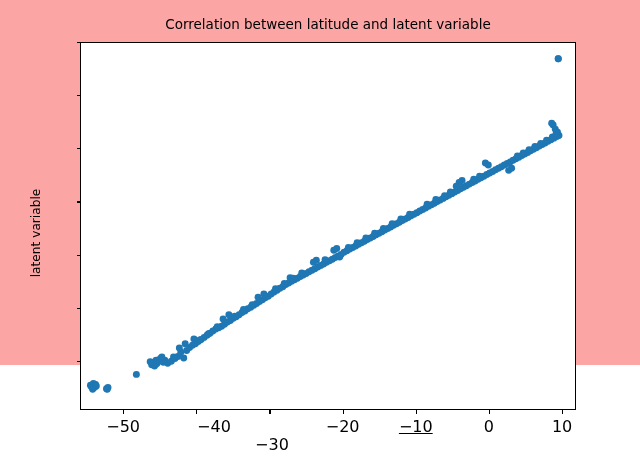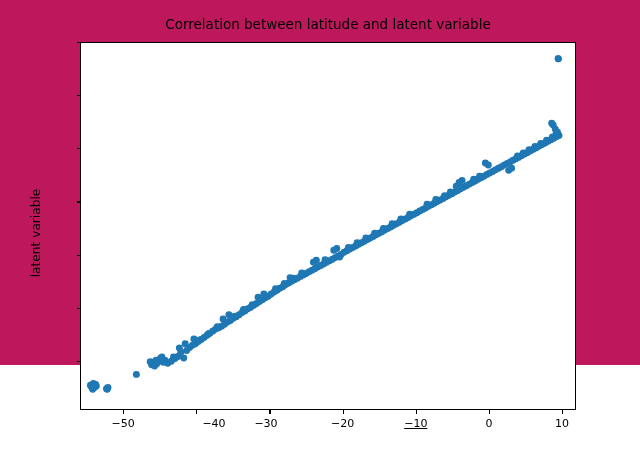--- a/index.html
+++ b/index.html
@@ -10,21 +10,21 @@
   body {
     width: 640px;
     height: 464px;
     font-family: "DejaVu Sans", sans-serif;
     overflow: hidden;
   }
   #figure {
     position: relative;
     width: 640px;
     height: 365px;
-    background: #be185d;
+    background: #fca5a5;
   }
   #chart-title {
     position: absolute;
     left: 80px;
     top: 16px;
     width: 496px;
     text-align: center;
     font-size: 13.5px;
     color: #000000;
     white-space: nowrap;
@@ -51,21 +51,21 @@
     position: absolute;
     left: 76.5px;
     width: 3.5px;
     height: 1.1px;
     background: #000000;
   }
   .x-tick-label {
     position: absolute;
     top: 417px;
     text-align: center;
-    font-size: 11px;
+    font-size: 16px;
     color: #000000;
     white-space: nowrap;
     transform: translateX(-50%);
   }
   .x-tick-mark {
     position: absolute;
     top: 410px;
     width: 1.1px;
     height: 3.5px;
     background: #000000;
@@ -329,21 +329,21 @@
       <div class="y-tick-mark" style="top: 201.422px;"></div>
       <div class="y-tick-mark" style="top: 148.282px;"></div>
       <div class="y-tick-mark" style="top: 95.1408px;"></div>
       <div class="y-tick-mark" style="top: 42px;"></div>
     </div>
   <div class="axis-tick-group" id="x-axis-group">
       <div class="x-tick-label" style="left: 123.162px;">−50</div>
       <div class="x-tick-mark" style="left: 123.162px;"></div>
       <div class="x-tick-label" style="left: 214px;">−40</div>
       <div class="x-tick-mark" style="left: 196.319px;"></div>
-      <div class="x-tick-label" style="left: 266px;">−30</div>
+      <div class="x-tick-label" style="left: 272px; margin-top: 18px;">−30</div>
       <div class="x-tick-mark" style="left: 269.475px;"></div>
       <div class="x-tick-label" style="left: 342.631px;">−20</div>
       <div class="x-tick-mark" style="left: 342.631px;"></div>
       <div class="x-tick-label" style="left: 415.788px; text-decoration: underline;">−10</div>
       <div class="x-tick-mark" style="left: 415.788px;"></div>
       <div class="x-tick-label" style="left: 488.944px;">0</div>
       <div class="x-tick-mark" style="left: 488.944px;"></div>
       <div class="x-tick-label" style="left: 562.1px; text-align: right;">10</div>
       <div class="x-tick-mark" style="left: 562.1px;"></div>
     </div>

